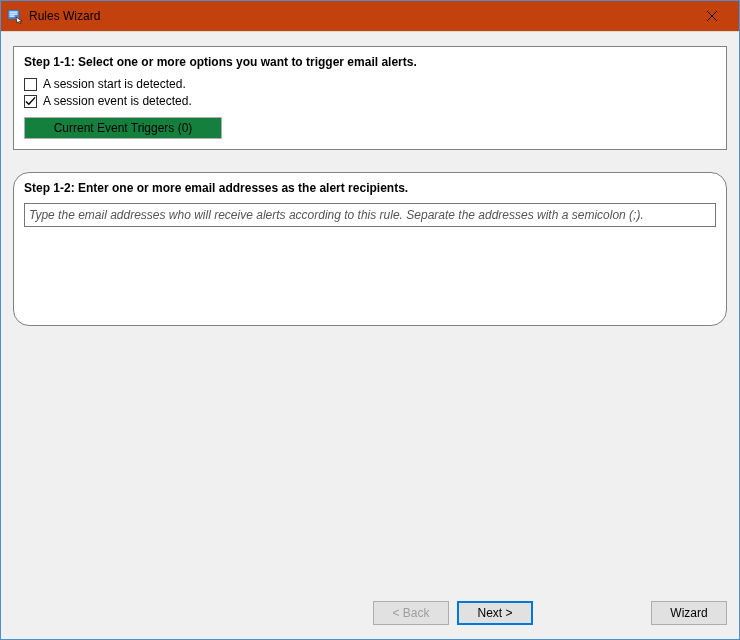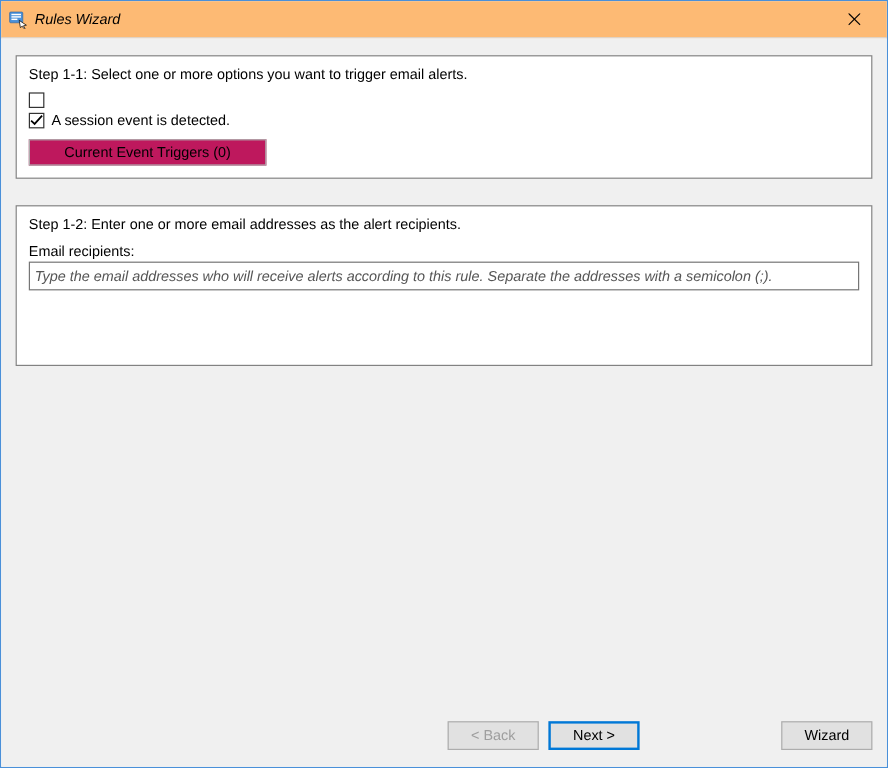--- a/index.html
+++ b/index.html
@@ -18,22 +18,21 @@
     display: flex;
     flex-direction: column;
     background: #fff;
   }
   .titlebar {
     height: 30px;
     display: flex;
     align-items: center;
     padding: 0 5px 0 6px;
     border-bottom: 1px solid #d9d9d9;
-    background: #fdba74;
-    font-style: italic;
+    background: #c2410c;
   }
   .titlebar .app-icon {
     width: 16px;
     height: 16px;
     margin-right: 6px;
   }
   .titlebar .title {
     flex: 1;
     font-size: 12px;
   }
@@ -58,23 +57,23 @@
     display: flex;
     flex-direction: column;
   }
   .panel {
     border: 1px solid #828282;
     background: #fff;
     box-sizing: border-box;
     padding: 8px 10px 10px 10px;
   }
   .panel-1 { margin-bottom: 22px; }
-  .panel-2 { height: 134px; }
+  .panel-2 { height: 154px; border-radius: 16px; }
   .step-heading {
-    font-weight: normal;
+    font-weight: bold;
     margin: 0 0 8px 0;
   }
   .check-row {
     display: flex;
     align-items: center;
     margin: 3px 0;
   }
   .checkbox {
     width: 13px;
     height: 13px;
@@ -86,21 +85,21 @@
     background: #fff;
     box-sizing: border-box;
   }
   .checkbox svg { width: 11px; height: 11px; display: none; }
   .checkbox.checked svg { display: block; }
   .check-label { }
   .triggers-btn {
     margin-top: 6px;
     width: 198px;
     height: 22px;
-    background: #be185d;
+    background: #15803d;
     border: 1px solid #adadad;
     font: inherit;
     cursor: pointer;
     text-align: center;
   }
   .field-label {
     margin: 6px 0 2px 0;
   }
   .recipients-input {
     width: 100%;
@@ -171,37 +170,37 @@
 
   <div class="client">
 
     <div class="panel panel-1">
       <div class="step-heading">Step 1-1: Select one or more options you want to trigger email alerts.</div>
 
       <div class="check-row">
         <span class="checkbox">
           
         </span>
+        <span class="check-label">A session start is detected.</span>
       </div>
 
       <div class="check-row">
         <span class="checkbox checked">
           <svg viewBox="0 0 12 12">
               <path d="M1 6 L4.2 9 L11 1.5" fill="none" stroke="#000" stroke-width="1.6"></path>
             </svg>
         </span>
         <span class="check-label">A session event is detected.</span>
       </div>
 
       <button class="triggers-btn">Current Event Triggers (0)</button>
     </div>
 
     <div class="panel panel-2">
       <div class="step-heading">Step 1-2: Enter one or more email addresses as the alert recipients.</div>
-      <div class="field-label">Email recipients:</div>
       <input class="recipients-input" type="text" placeholder="Type the email addresses who will receive alerts according to this rule. Separate the addresses with a semicolon (;)." style="">
     </div>
 
     <div class="footer">
       <button class="wiz-btn disabled" disabled="">&lt; Back</button>
       <button class="wiz-btn default">Next &gt;</button>
       <button class="wiz-btn cancel">Wizard</button>
     </div>
 
   </div>

